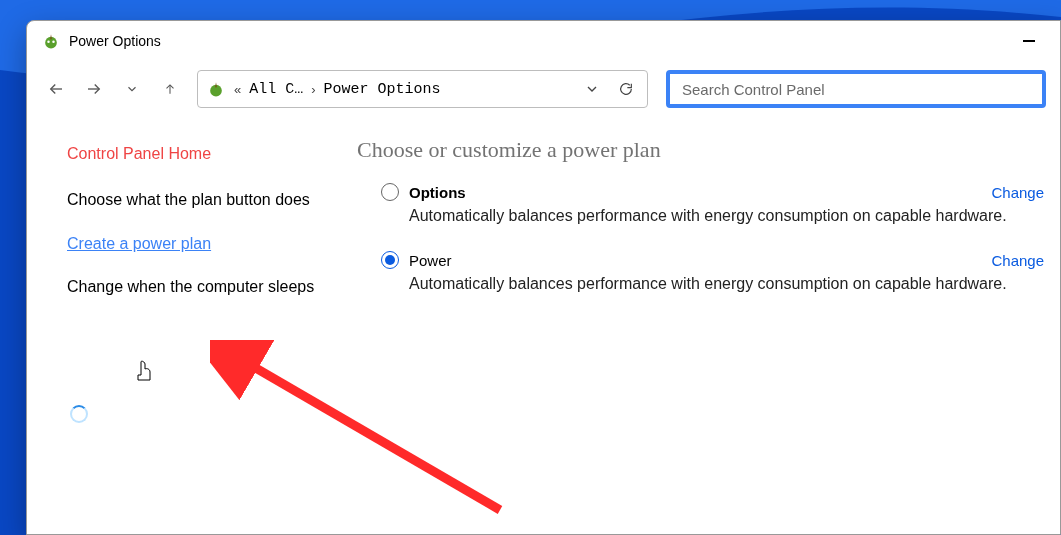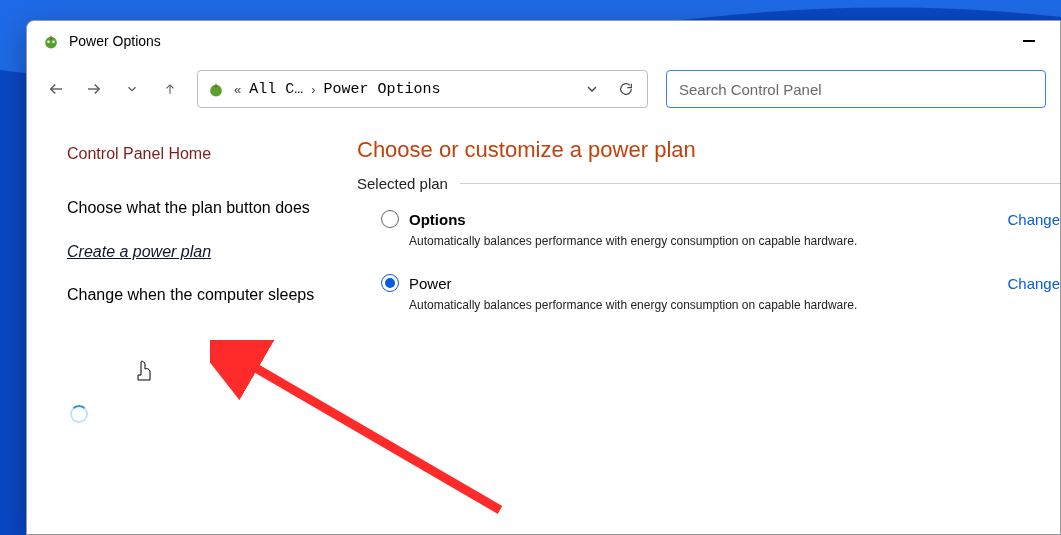--- a/index.html
+++ b/index.html
@@ -20,47 +20,47 @@
   .navbtn.disabled { color: #444; opacity: 0.9; }
   .navbtn svg { width: 18px; height: 18px; }
   .navbtn.up svg, .navbtn.down svg { width: 14px; height: 14px; }
   .addressbar { flex: 1; height: 38px; border: 1px solid #bdbdbd; border-radius: 4px; display: flex; align-items: center; padding: 0 6px 0 8px; margin-left: 4px; gap: 4px; overflow: hidden; }
   .addressbar .icon { width: 20px; height: 20px; flex: none; margin-right: 2px;}
   .crumbsep { color: #444; font-size: 13px; padding: 0 2px; }
   .crumb { font-size: 15px; color: #000; white-space: nowrap; padding: 0 2px; font-family: Liberation Mono, monospace; }
   .addr-spacer { flex: 1; }
   .addr-chevron, .addr-refresh { width: 30px; height: 30px; display: flex; align-items: center; justify-content: center; cursor: default; color: #444; flex: none; }
   .addr-chevron svg, .addr-refresh svg { width: 16px; height: 16px; }
-  .searchbox { width: 380px; height: 38px; border: 1px solid #3b82f6; border-radius: 4px; padding: 0 12px; margin-left: 10px; font-size: 15px; color: #333; outline: none; }
+  .searchbox { width: 380px; height: 38px; border: 4px solid #3b82f6; border-radius: 4px; padding: 0 12px; margin-left: 10px; font-size: 15px; color: #333; outline: none; }
   .searchbox::placeholder { color: #6a6a6a; }
   
   .body { display: flex; height: calc(100% - 96px); }
   .sidebar { width: 330px; padding: 28px 20px 0 40px; }
-  .sidebar .home { color: #7f1d1d; font-size: 16px; margin-bottom: 34px; }
+  .sidebar .home { color: #ef4444; font-size: 16px; margin-bottom: 26px; }
   .sidebar .link { color: #000; font-size: 16px; line-height: 1.35; margin-bottom: 22px; max-width: 250px; cursor: pointer; }
-  .sidebar .link.active { color: #0f172a; text-decoration: underline; font-style: italic; }
+  .sidebar .link.active { color: #3b82f6; text-decoration: underline; }
   .sidebar .loader { position: absolute; left: 43px; top: 384px; width: 18px; height: 18px; border: 2px solid #bfe3ff; border-top-color: #2b8be6; border-radius: 50%; }
   .main { flex: 1; padding: 20px 0 0 0; }
-  .main .heading { color: #c2410c; font-size: 22px; margin-bottom: 12px; }
+  .main .heading { color: #737373; font-size: 22px; margin-bottom: 20px; font-family: Liberation Serif, serif; }
   .main .desc { font-size: 15px; color: #222; line-height: 1.5; margin-bottom: 22px; }
   .main .desc a { color: #0a5be0; text-decoration: underline; cursor: pointer; }
   .groupbox { border: none; padding: 0; margin: 0; }
   .groupbox .legendrow { display: flex; align-items: center; margin-bottom: 18px; }
   .groupbox .legendlabel { font-size: 15px; color: #222; padding-right: 12px; }
   .groupbox .legendline { flex: 1; height: 1px; background: #d0d0d0; }
   .planrow { padding-left: 24px; margin-bottom: 8px; }
   .planhead { display: flex; align-items: center; }
   .radio-outer { width: 18px; height: 18px; border: 1.5px solid #666; border-radius: 50%; display: inline-flex; align-items: center; justify-content: center; margin-right: 10px; flex: none; }
   .radio-outer.checked { border-color: #0a5be0; }
   .radio-inner { width: 10px; height: 10px; background: #0a5be0; border-radius: 50%; }
   .planname { font-size: 15px; }
   .planname.bold { font-weight: 600; }
   .planhead .spacer { flex: 1; }
-  .planchange { color: #0a5be0; font-size: 15px; padding-right: 0; cursor: pointer; white-space: nowrap; }
-  .plandesc { font-size: 12px; color: #222; padding-left: 28px; margin-top: 6px; margin-bottom: 26px; white-space: nowrap; overflow: hidden; }
+  .planchange { color: #0a5be0; font-size: 15px; padding-right: 16px; cursor: pointer; white-space: nowrap; }
+  .plandesc { font-size: 16px; color: #222; padding-left: 28px; margin-top: 6px; margin-bottom: 26px; white-space: nowrap; overflow: hidden; }
   
   .arrow { position: absolute; pointer-events: none; }
   
   .cursor { position: absolute; left: 134px; top: 360px; pointer-events: none; }
 </style>
 </head>
 <body>
 
 <div class="bg">
   <svg class="bg-curve" viewBox="0 0 1100 540" preserveAspectRatio="none">
@@ -141,24 +141,20 @@
         <div class="link">Choose what the plan button does</div>
         <div class="link active">Create a power plan</div>
         <div class="link">Change when the computer sleeps</div>
         <div class="loader"></div>
       </div>
 
       <div class="main">
         <div class="heading">Choose or customize a power plan</div>
 
         <div class="groupbox">
-          <div class="legendrow">
-            <span class="legendlabel">Selected plan</span>
-            <div class="legendline"></div>
-          </div>
 
           <div class="planrow">
             <div class="planhead">
               <span class="radio-outer"></span>
               <span class="planname bold">Options</span>
               <div class="spacer"></div>
               <span class="planchange">Change</span>
             </div>
             <div class="plandesc">Automatically balances performance with energy consumption on capable hardware.</div>
           </div>

